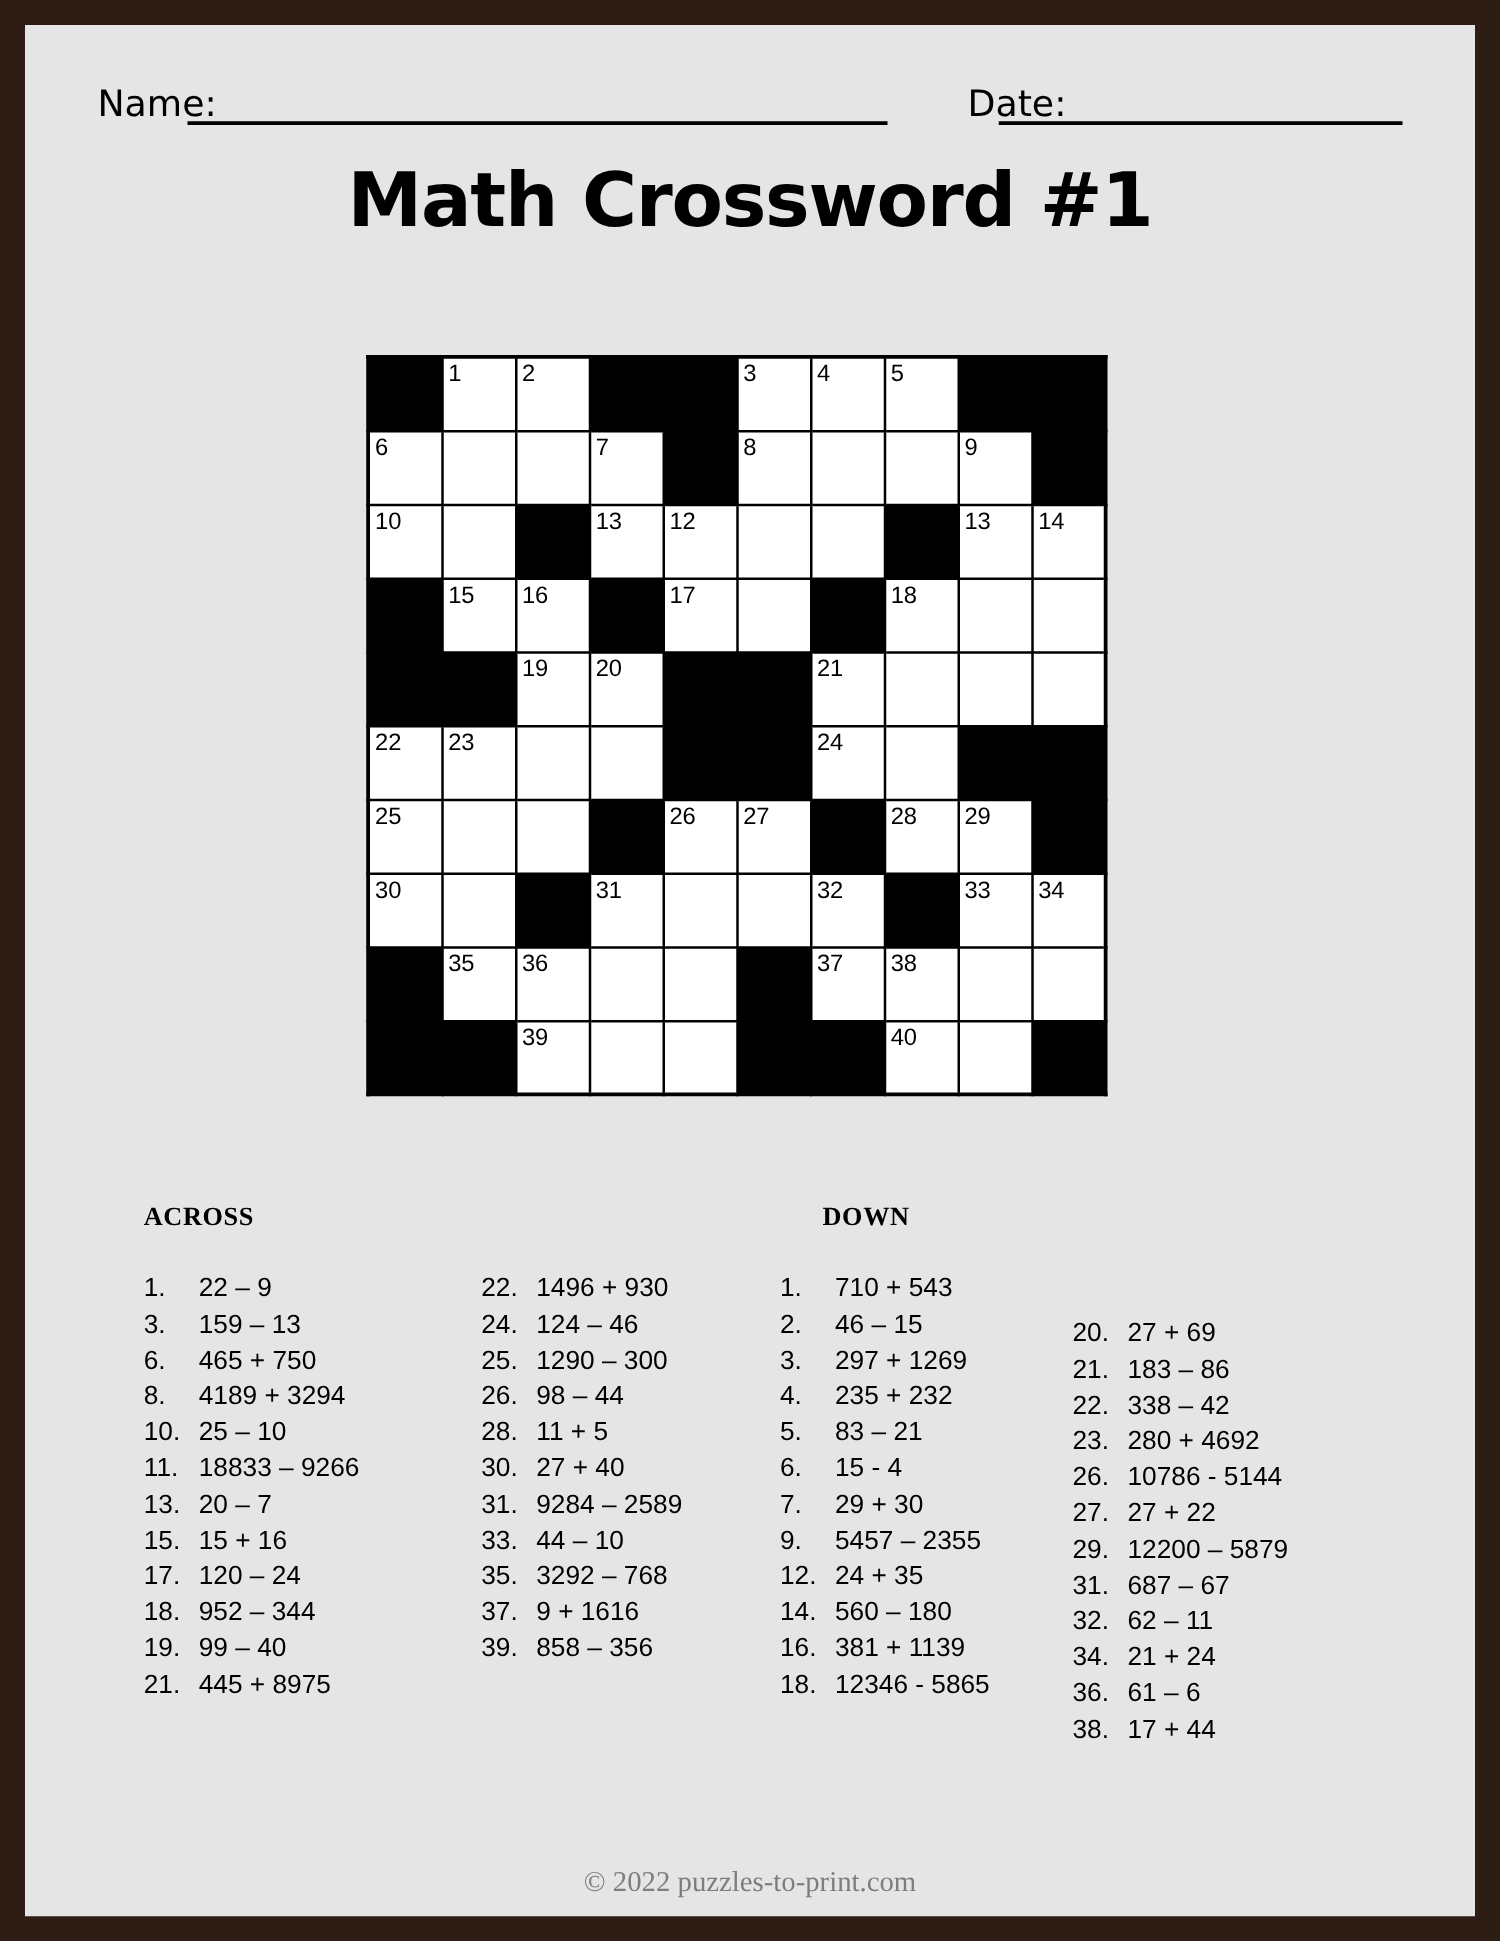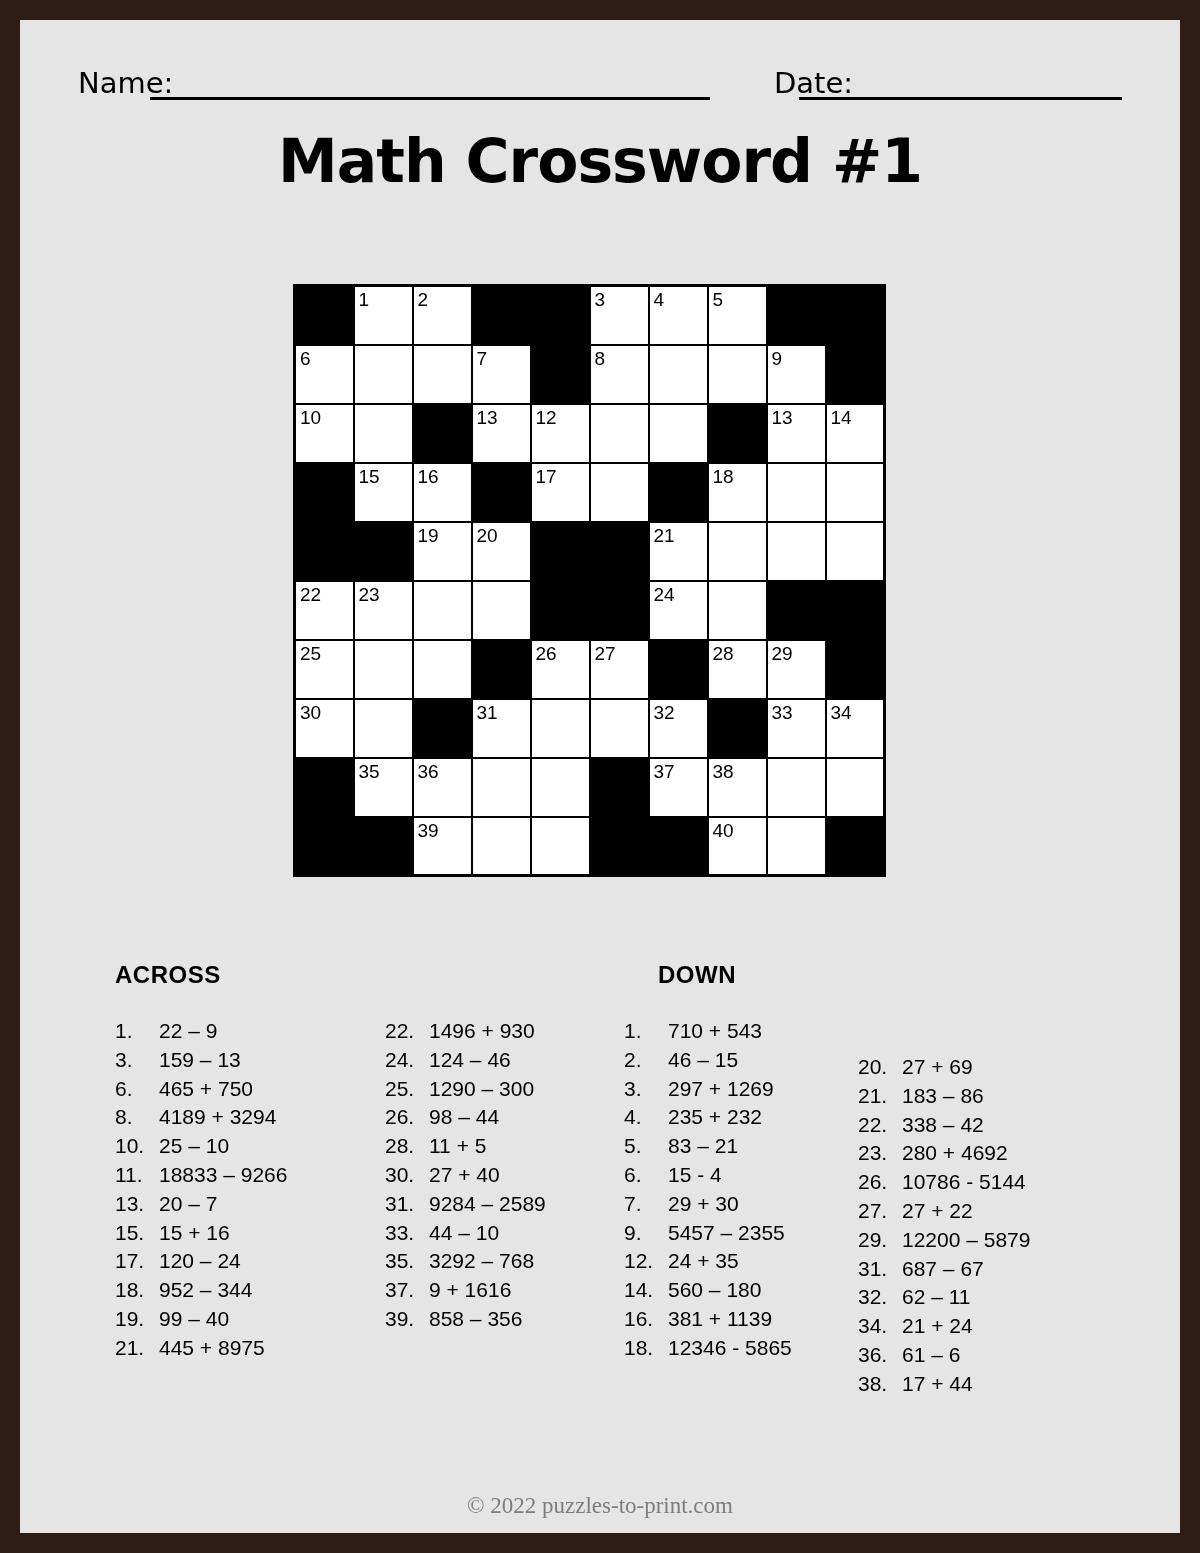--- a/index.html
+++ b/index.html
@@ -64,24 +64,25 @@
     font-family:"Liberation Sans", sans-serif;
     font-size:19px;
     line-height:1;
     padding:3px 0 0 4px;
     color:#000;
   }
 
   
   .clues-heading {
     position:absolute;
-    font-size:24px;
+    font-size:21px;
     font-weight:bold;
     letter-spacing:0.5px;
     color:#000;
+    font-family:Liberation Serif, serif;
   }
   .across-heading { left:95px; top:941px; }
   .down-heading  { left:602px; top:941px;margin-left:36px; }
   .clue-col { position:absolute; width:268px; }
   #across-col1 { left:95px;  top:999px; }
   #across-col2 { left:365px; top:999px; }
   #down-col1   { left:604px; top:999px; }
   #down-col2   { left:838px; top:999px;margin-top:36px; }
   .clue {
     display:flex;

